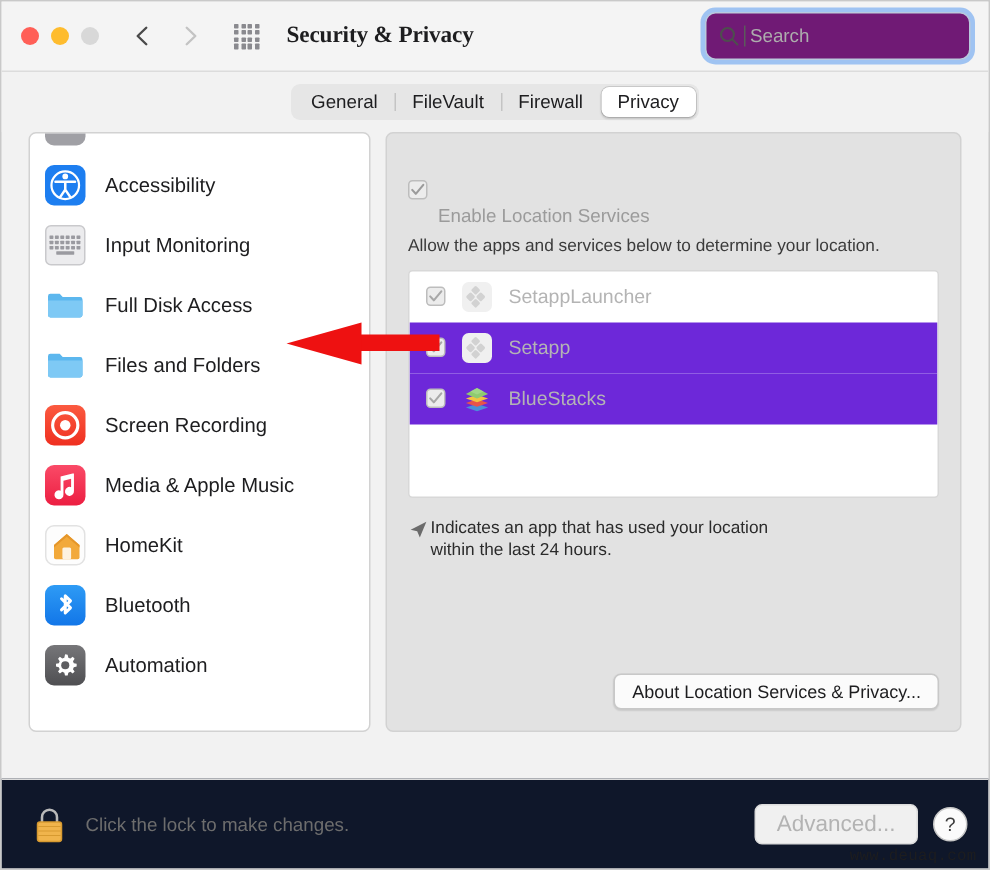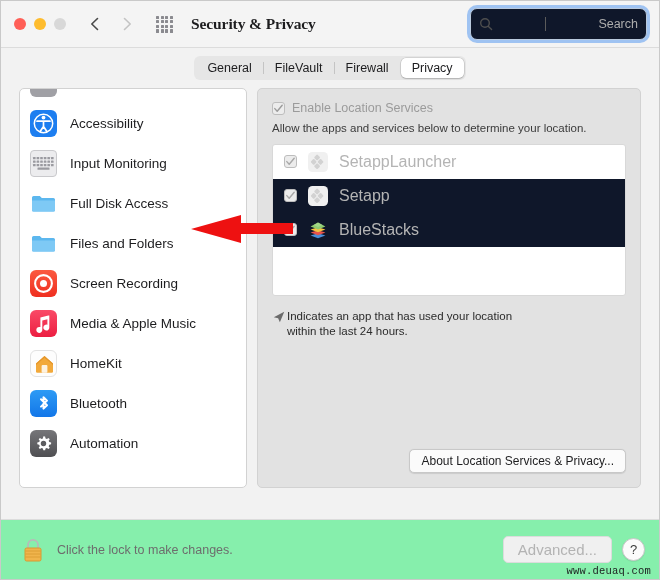--- a/index.html
+++ b/index.html
@@ -56,26 +56,25 @@
     color: #1d1d1f;
     letter-spacing: -0.1px;
     font-family: Liberation Serif, serif;
   }
 
   .searchwrap {
     position: absolute;
     right: 12px; top: 7px;
     width: 177px; height: 32px;
     border-radius: 7px;
-    background: #0f172a;
+    background: #701a75;
     border: 1px solid #b9c9dd;
     box-shadow: 0 0 0 3px rgba(90,155,240,0.55);
     display: flex; align-items: center;
     padding: 0 8px;
-    justify-content: space-between;
   }
   .search-ico { width: 14px; height: 14px; margin-right: 3px; flex: 0 0 auto; }
   .caret {
     width: 1px; height: 14px; background: #5b5b5b; margin-right: 3px;
   }
   .search-ph {
     font-size: 12.5px; color: #adadad;
   }
 
   
@@ -154,47 +153,47 @@
   .els-row { display: flex; align-items: center; gap: 7px; }
   .cb {
     width: 13px; height: 13px;
     border: 1px solid #bdbdbd;
     border-radius: 3px;
     background: #ececec;
     display: flex; align-items: center; justify-content: center;
     flex: 0 0 auto;
   }
   .cb svg { display: block; }
-  .els-lbl { font-size: 12.5px; color: #9b9b9b; }
+  .els-lbl { font-size: 12.5px; color: #9b9b9b; margin-top: 36px; }
   .allow-txt {
     font-size: 11.5px; color: #3b3b3b;
     margin-top: 6px; margin-bottom: 8px;
     line-height: 1.3;
   }
 
   .applist {
     background: #ffffff;
     border: 1px solid #d8d8d8;
     border-radius: 3px;
     height: 152px;
     overflow: hidden;
   }
   .app-row {
     height: 34px;
     display: flex; align-items: center;
     padding-left: 11px;
   }
-  .app-row.alt { background: #0f172a; }
+  .app-row.alt { background: #6d28d9; }
   .app-ico {
     width: 20px; height: 20px;
     margin-left: 11px; margin-right: 11px;
     flex: 0 0 auto;
     position: relative;
   }
-  .app-name { font-size: 16px; color: #b4b4b4; }
+  .app-name { font-size: 13px; color: #b4b4b4; }
 
   .note {
     display: flex; align-items: flex-start; gap: 1px;
     margin-top: 13px;
   }
   .note-txt { font-size: 11.5px; color: #2b2b2b; line-height: 1.35; max-width: 250px; }
 
   .about-btn {
     position: absolute;
     right: 14px; bottom: 14px;
@@ -206,21 +205,21 @@
     padding: 4px 11px;
     box-shadow: 0 0.5px 1px rgba(0,0,0,0.10);
     white-space: nowrap;
   }
 
   
   .footer {
     position: absolute;
     left: 0; right: 0; bottom: 0;
     height: 60px;
-    background: #86efac;
+    background: #0f172a;
     border-top: 1px solid #dcdcdc;
     display: flex; align-items: center;
     padding: 0 14px;
   }
   .lock-ico { width: 24px; height: 28px; margin-left: 6px; flex: 0 0 auto; }
   .lock-txt { font-size: 12.5px; color: #6d6d6d; margin-left: 12px; }
   .adv-btn {
     margin-left: auto;
     background: #f0f0f0;
     border: 1px solid #dcdcdc;

